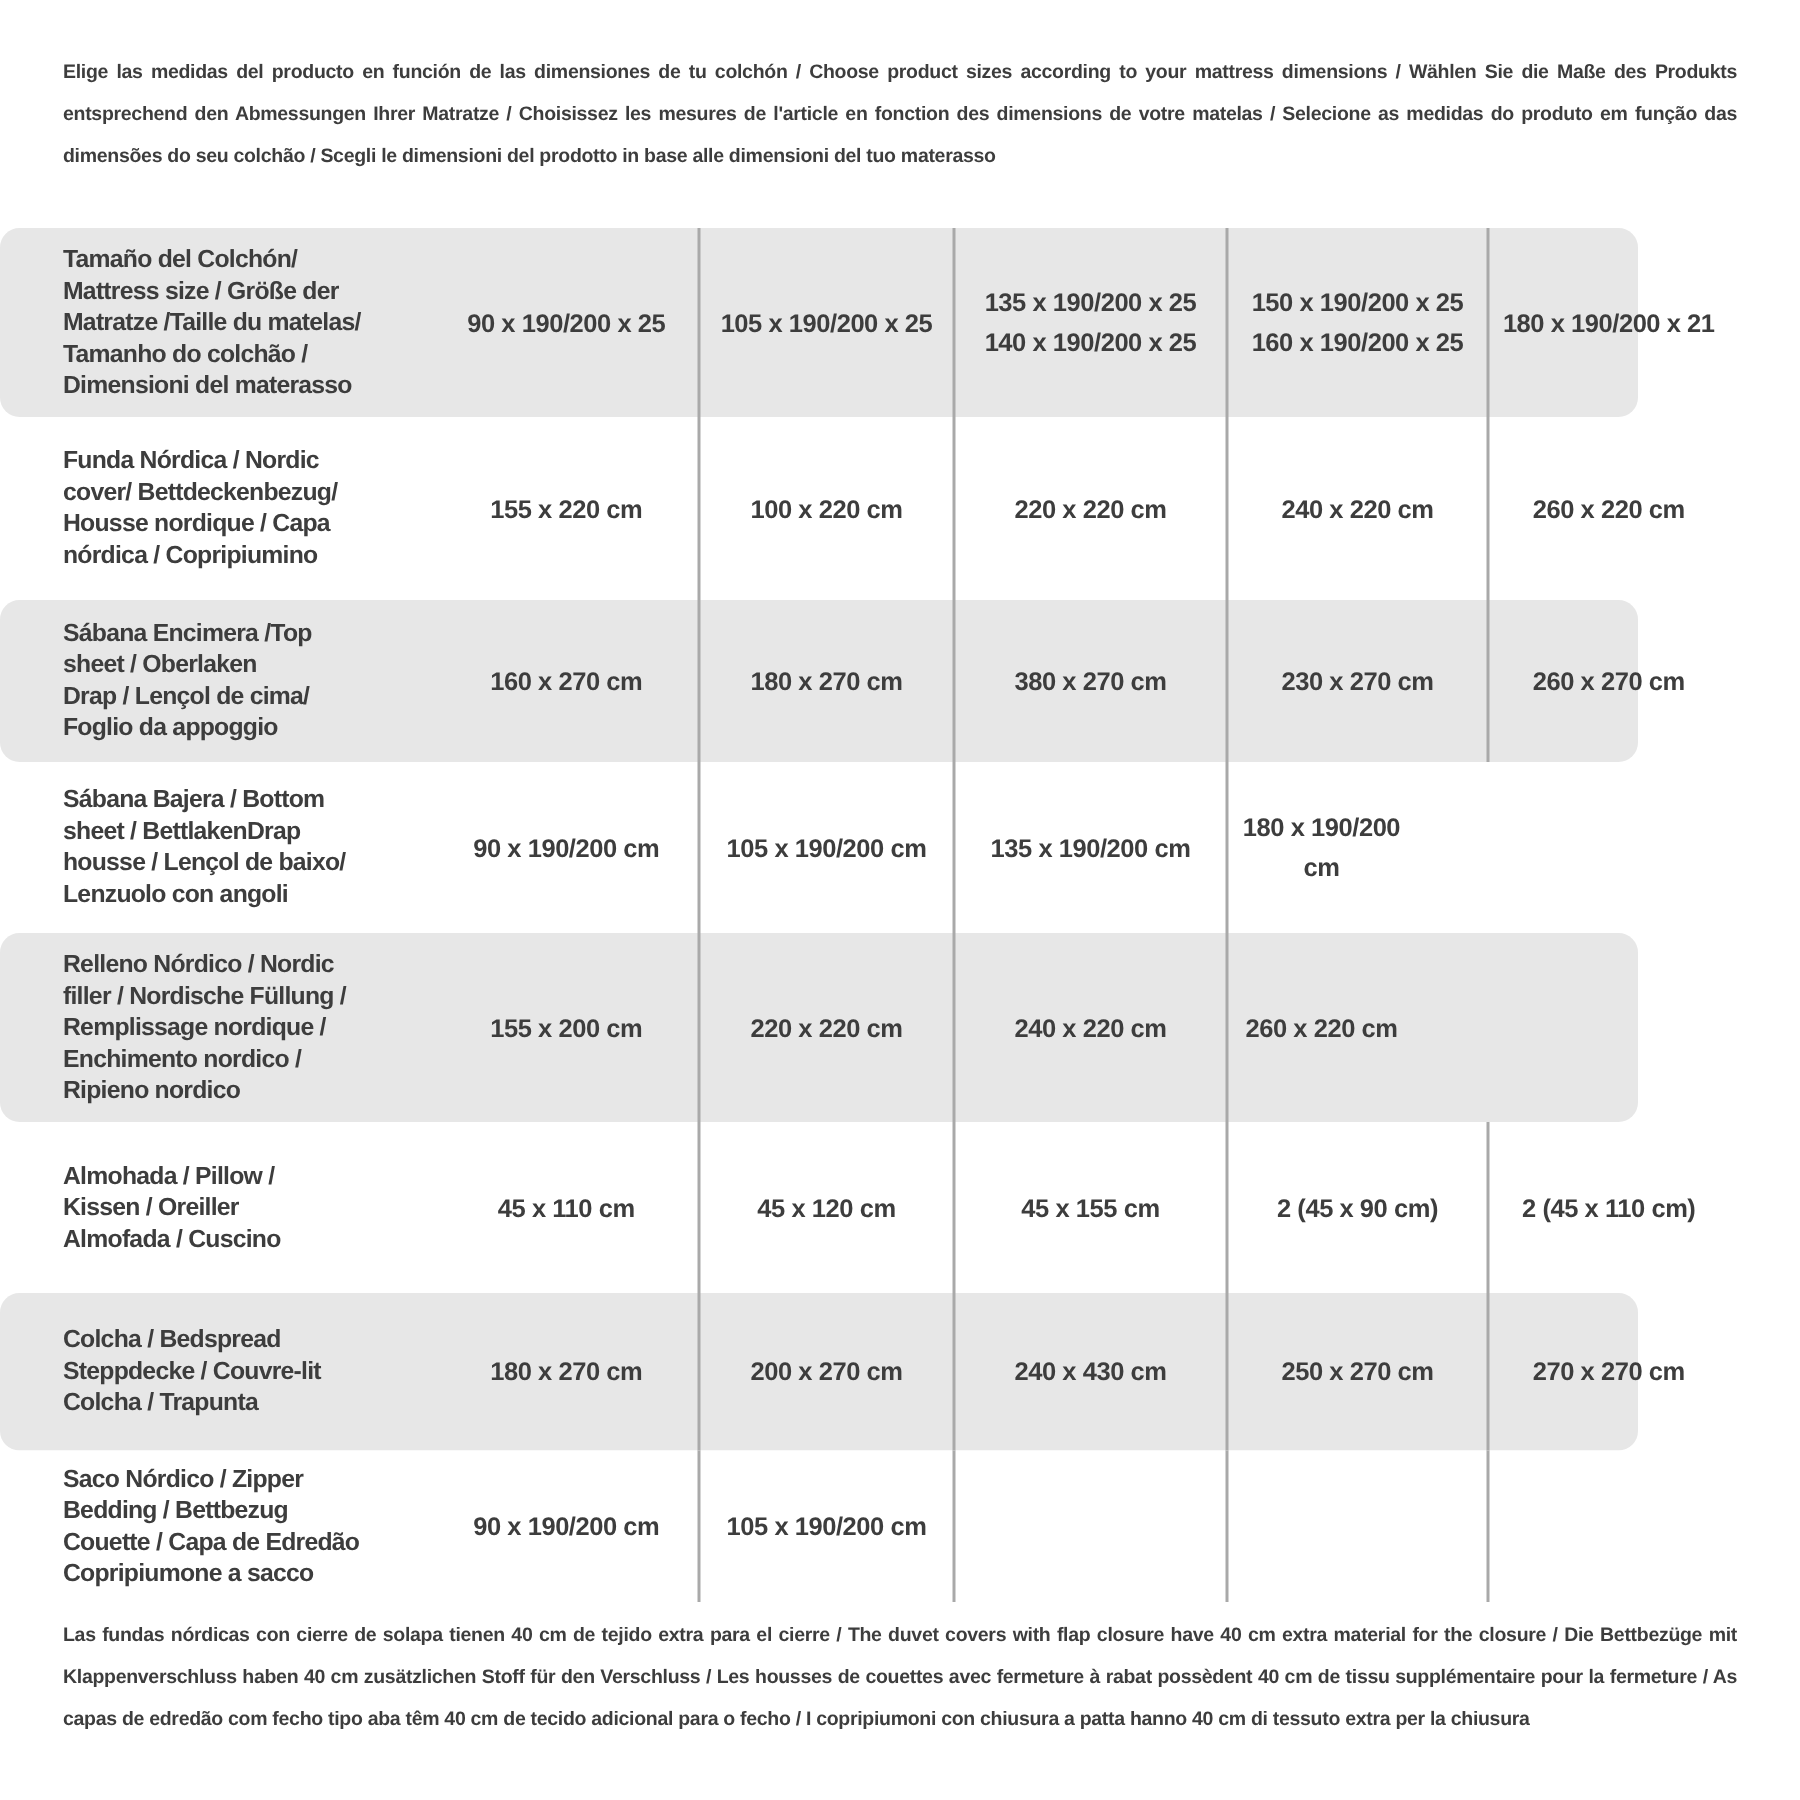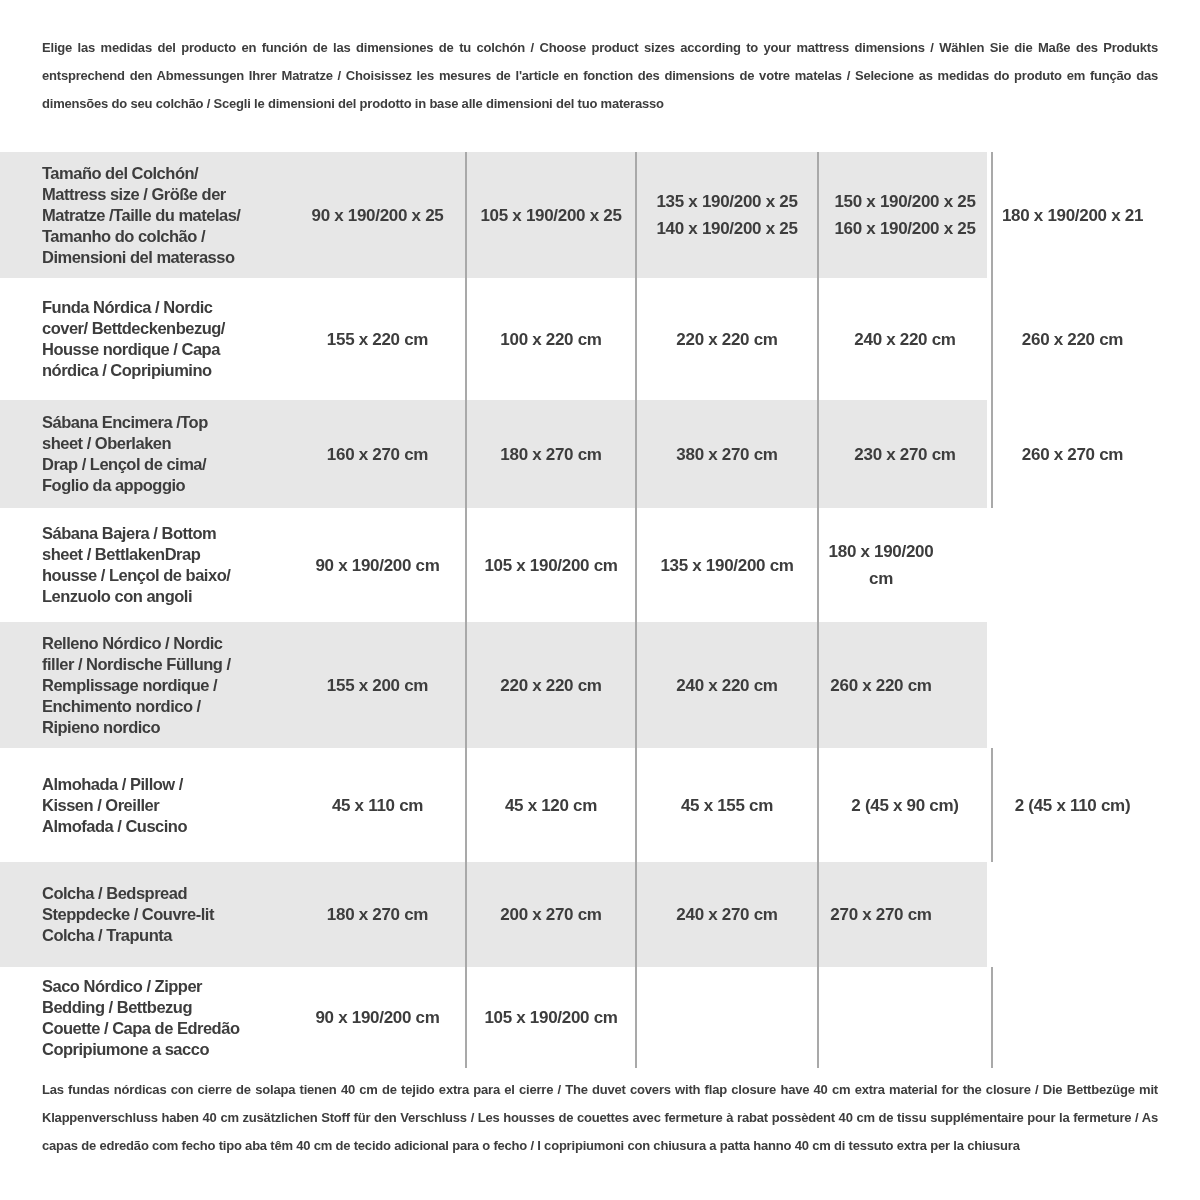--- a/index.html
+++ b/index.html
@@ -32,22 +32,23 @@
 
   .table {
     position: absolute;
     top: 152px;
     left: 0;
     width: 1200px;
   }
   .row {
     display: grid;
     grid-template-columns: 290px 175px 170px 182px 174px 209px;
-    width: 987px;
+    width: 1092px;
     background: #ffffff;
+    border-radius: 13px;
   }
   .row.stripe { background: var(--stripe_gray, #e7e7e7); }
   .cell {
     display: flex;
     align-items: center;
     box-sizing: border-box;
     white-space: pre-line;
   }
   .cell.label {
     padding-left: 42px;
@@ -150,21 +151,22 @@
       <div class="cell val">2 (45 x 90 cm)</div>
       <div class="cell val">2 (45 x 110 cm)</div>
     </div>
 
     <div class="row stripe" style="height:105px">
       <div class="cell label">Colcha / Bedspread
 Steppdecke / Couvre-lit
 Colcha / Trapunta</div>
       <div class="cell val">180 x 270 cm</div>
       <div class="cell val">200 x 270 cm</div>
-      <div class="cell val">240 x 270 cm</div>
+      <div class="cell val">240 x 430 cm</div>
+      <div class="cell val">250 x 270 cm</div>
       <div class="cell val">270 x 270 cm</div>
     </div>
 
     <div class="row" style="height:101px">
       <div class="cell label">Saco Nórdico / Zipper
 Bedding / Bettbezug
 Couette  / Capa de Edredão
 Copripiumone a sacco</div>
       <div class="cell val">90 x 190/200 cm</div>
       <div class="cell val">105 x 190/200 cm</div>

